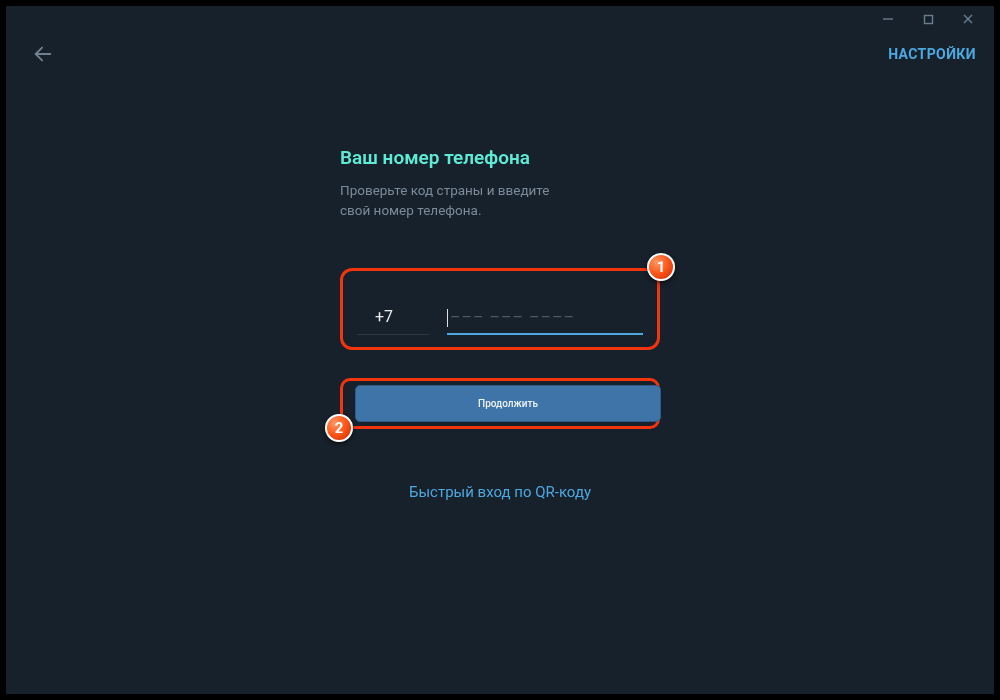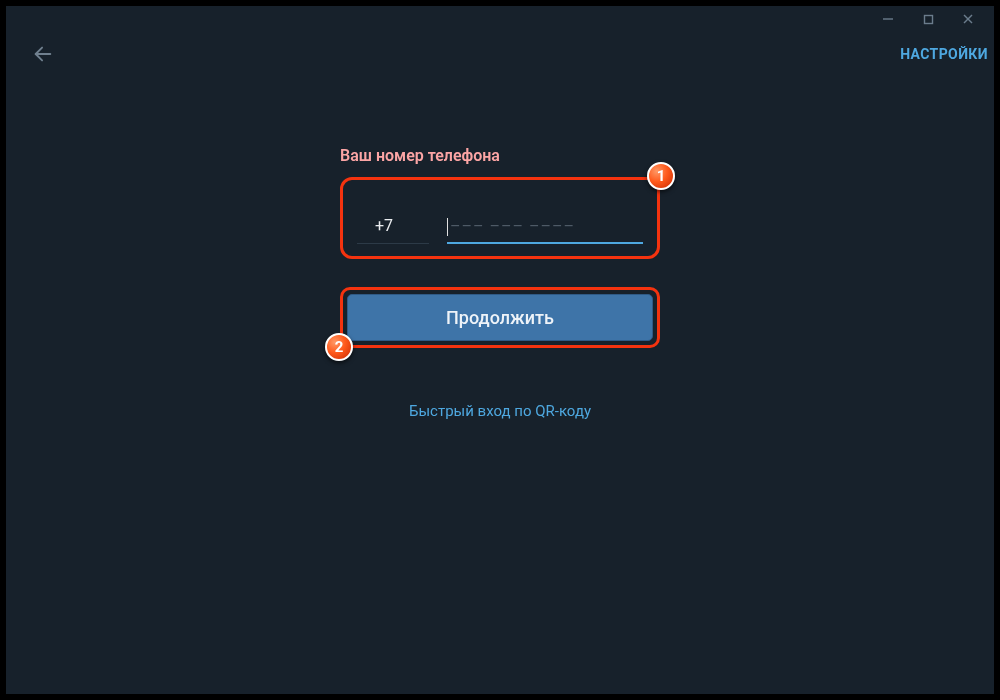--- a/index.html
+++ b/index.html
@@ -35,21 +35,21 @@
     color: #6b7c8c;
     font-size: 14px;
   }
   .sysbtn svg { stroke: #6b7c8c; }
 
   .headerbar {
     height: 44px;
     display: flex;
     align-items: center;
     justify-content: space-between;
-    padding: 0 6px 0 22px;
+    padding: 0 18px 0 22px;
   }
   .back-btn {
     width: 30px; height: 30px;
     display: flex; align-items: center; justify-content: center;
     cursor: pointer;
   }
   .back-btn svg { stroke: #70808f; }
   .settings-link {
     color: #4ea8e0;
     font-size: 14px;
@@ -62,22 +62,22 @@
     flex: 1;
     display: flex;
     flex-direction: column;
     align-items: center;
     padding-top: 70px;
   }
 
   .form-wrap { width: 320px; }
 
   .page-title {
-    color: #fca5a5;
-    font-size: 16px;
+    color: #5eead4;
+    font-size: 19px;
     font-weight: 600;
     margin-bottom: 12px;
   }
   .page-sub {
     color: #7b8b99;
     font-size: 13.5px;
     line-height: 1.45;
     margin-bottom: 48px;
   }
 
@@ -137,25 +137,26 @@
     border-radius: 10px;
     padding: 4px;
     margin-bottom: 54px;
   }
   .continue-btn {
     width: 100%;
     background: #3e74a8;
     border: 1px solid #2f5a86;
     border-radius: 5px;
     color: #eef3f8;
-    font-size: 18px;
+    font-size: 10px;
     font-weight: 500;
     padding: 12px 0;
     text-align: center;
     cursor: pointer;
+    margin-left: 8px;
   }
 
   .qr-link {
     text-align: center;
     color: #4ea8e0;
     font-size: 15px;
     cursor: pointer;
   }
 
   .callout {
@@ -206,20 +207,24 @@
           <polyline points="11 5 4 12 11 19"></polyline>
         </svg>
       </div>
       <div class="settings-link">НАСТРОЙКИ</div>
     </div>
 
     <div class="content">
       <div class="form-wrap">
 
         <div class="page-title">Ваш номер телефона</div>
+        <div class="page-sub">
+          <span>Проверьте код страны и введите</span><br>
+          <span>свой номер телефона.</span>
+        </div>
 
         <div class="input-group">
           <div class="callout callout-1">1</div>
 
 
           <div class="phone-row">
             <div class="dial-code">+7</div>
             <div class="phone-input-wrap">
               <span class="caret"></span>
               <span class="phone-placeholder">––– ––– ––––</span>

